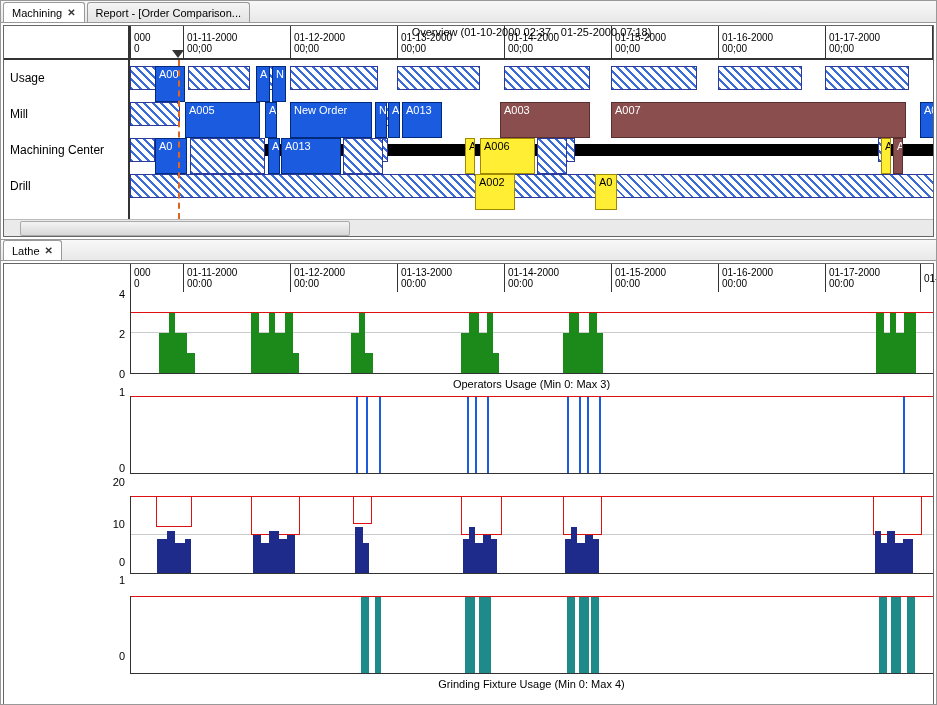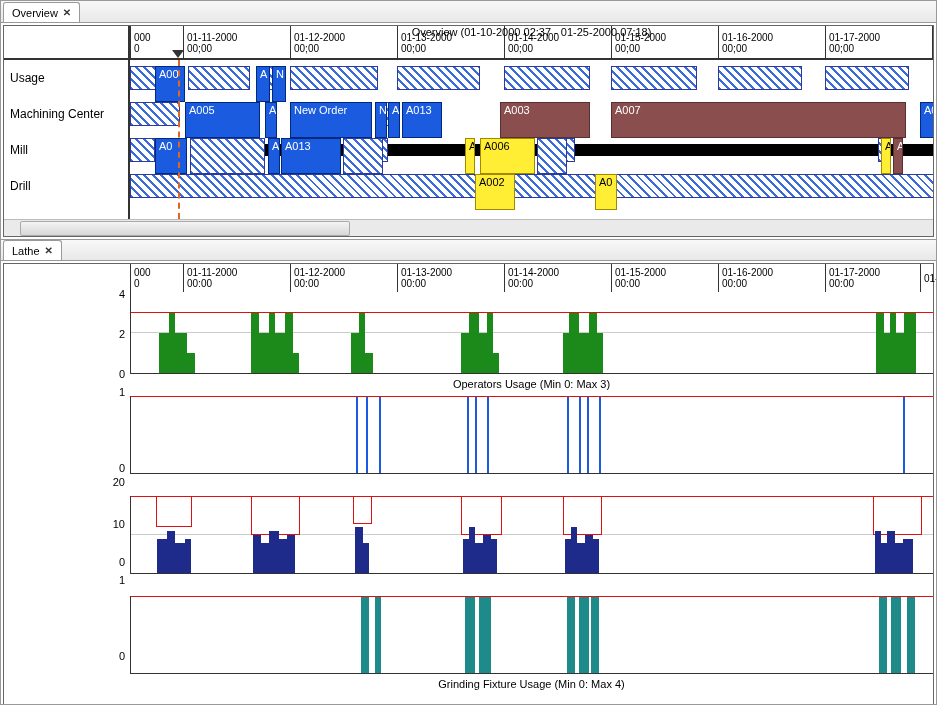--- a/index.html
+++ b/index.html
@@ -57,33 +57,36 @@
   .green { background: #1b8a1b; }
   .navy { background: #1e2b8a; }
   .teal { background: #1e8a8a; }
   .blueln { background: #1a5be0; }
 </style>
 </head>
 <body>
 
 <div class="tab-bar">
   <div class="tab">
-    <span>Overview</span>
+    <span>Machining</span>
     <span class="close">✕</span>
+  </div>
+  <div class="tab inactive">
+    <span>Report - [Order Comparison...</span>
   </div>
 </div>
 
 <div class="panel overview-panel">
   <div class="gantt-area">
     <div class="gantt-rowhdr">
       <div class="topcell"></div>
       <div id="gantt-resource-cells">
           <div class="cell">Usage</div>
+          <div class="cell">Mill</div>
           <div class="cell">Machining Center</div>
-          <div class="cell">Mill</div>
           <div class="cell">Drill</div>
         </div>
     </div>
     <div class="gantt-body">
       <div class="gantt-title" style="position:absolute;top:-1px;left:0;right:0;z-index:5;">Overview   (01-10-2000 02:37 - 01-25-2000 07:18)</div>
       <div class="time-header" id="gantt-time-header">
           <div class="tick" style="left: 0px;">
             <span>000</span>
             <span>0</span>
           </div>

